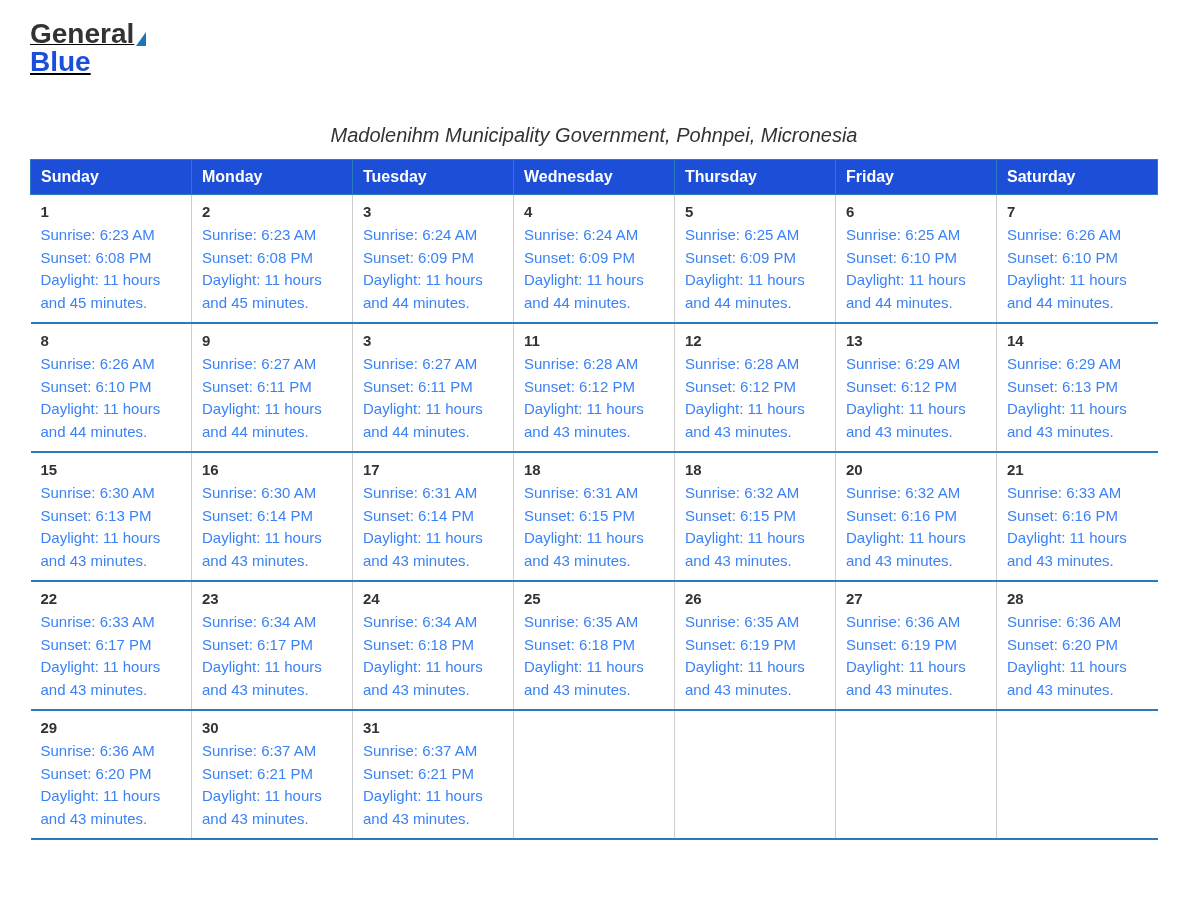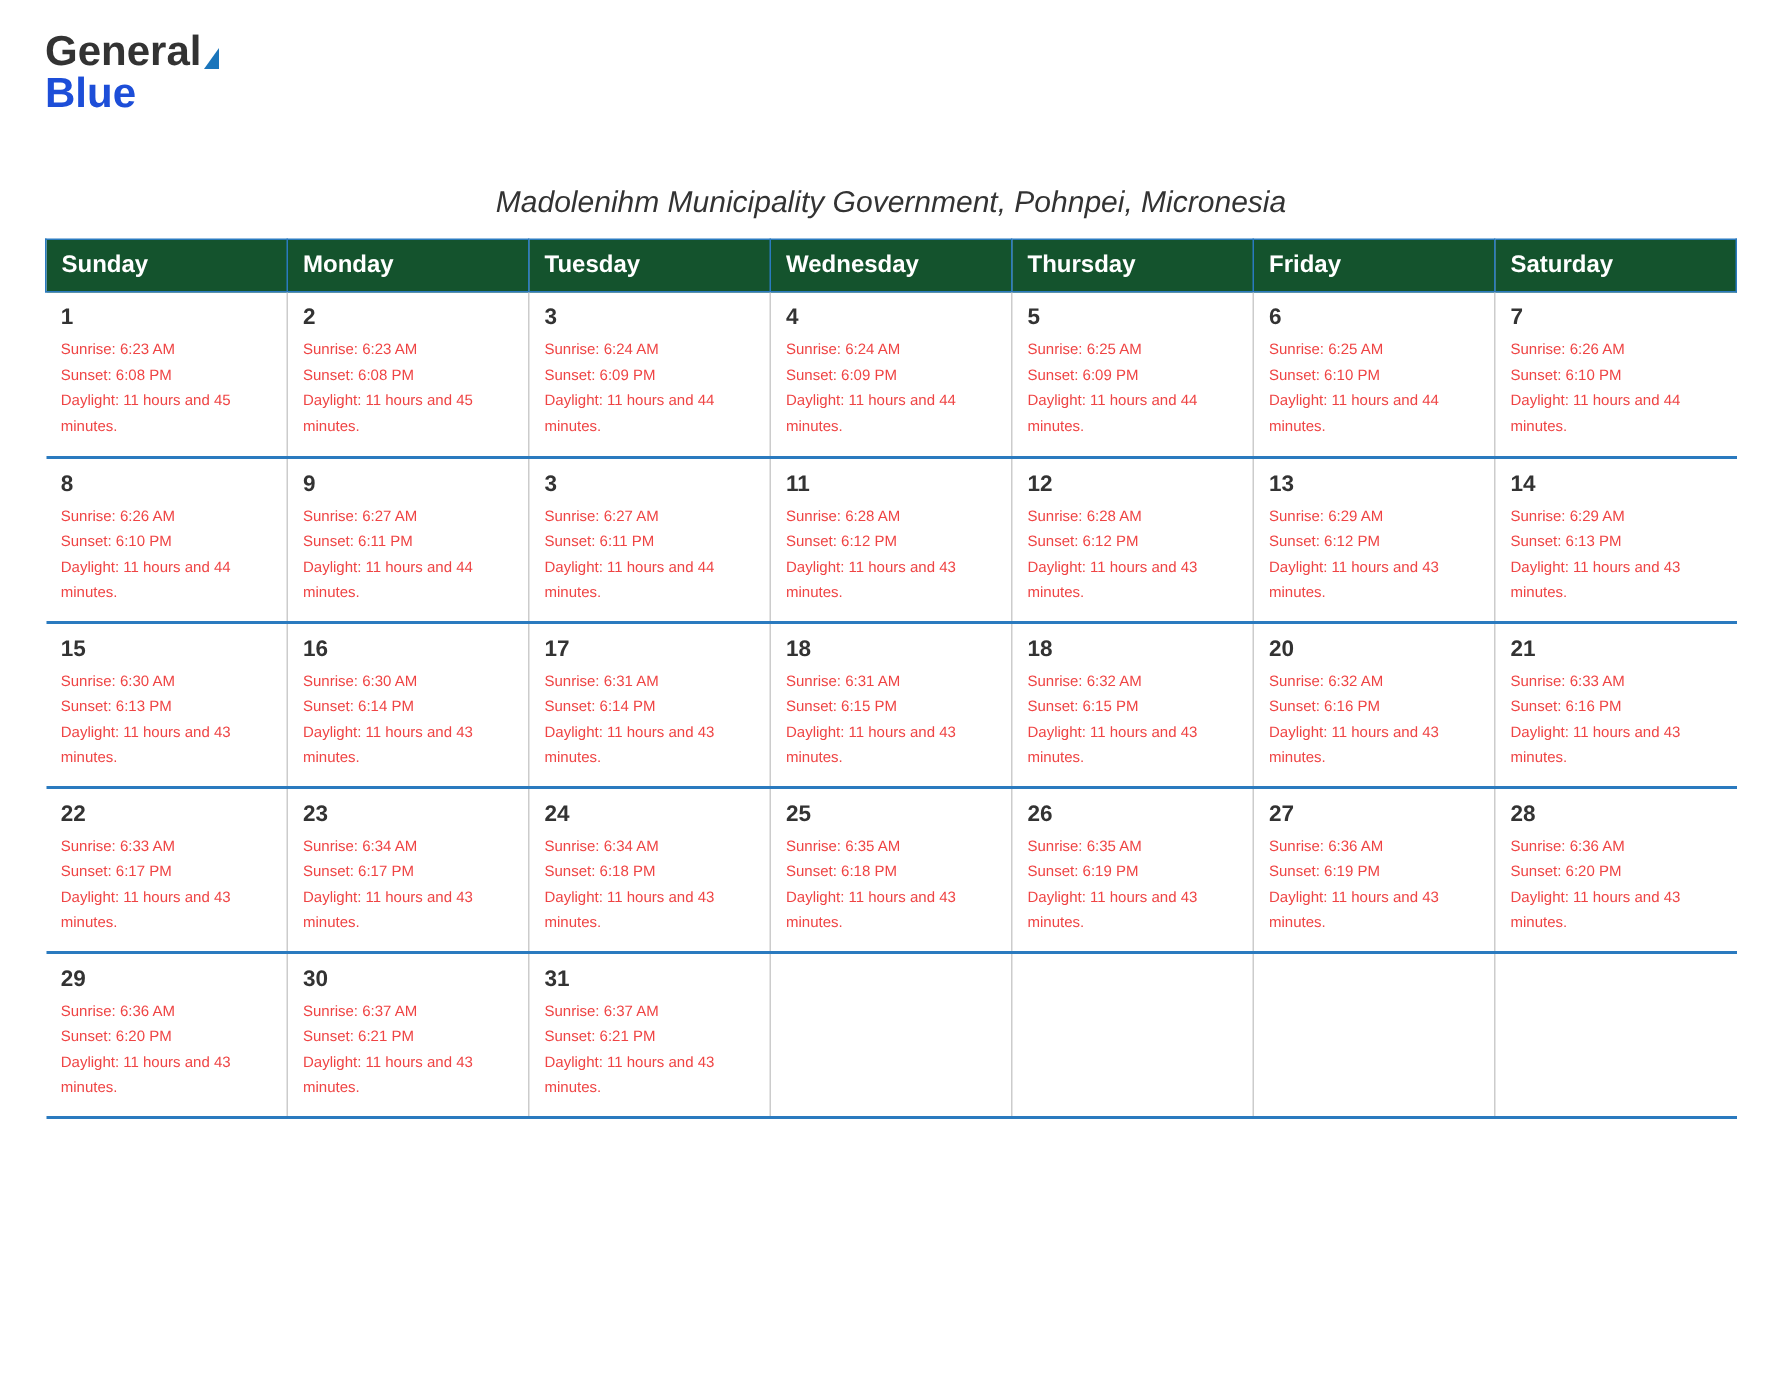--- a/index.html
+++ b/index.html
@@ -8,20 +8,21 @@
       background: #ffffff;
       width: 1188px;
       min-height: 918px;
       padding: 20px 30px;
     }
     .header-row {
       display: flex;
       justify-content: space-between;
       align-items: flex-start;
       margin-bottom: 8px;
+      text-decoration: underline;
     }
     .logo {
       display: flex;
       flex-direction: column;
       align-items: flex-start;
     }
     .logo-general {
       font-size: 28px;
       font-weight: bold;
       color: #333;
@@ -56,21 +57,21 @@
       margin-bottom: 12px;
       font-style: italic;
       margin-top: 48px;
     }
     table {
       width: 100%;
       border-collapse: collapse;
       table-layout: fixed;
     }
     thead tr {
-      background-color: #14532d;
+      background-color: #1d4ed8;
     }
     thead th {
       color: #ffffff;
       font-size: 16px;
       font-weight: bold;
       padding: 8px 10px;
       text-align: left;
       border: 1px solid #2a7abf;
     }
     tbody tr {
@@ -88,23 +89,23 @@
       border-right: none;
     }
     .day-number {
       font-size: 15px;
       font-weight: bold;
       color: #333;
       display: block;
       margin-bottom: 4px;
     }
     .day-info {
-      font-size: 10px;
+      font-size: 15px;
       line-height: 1.5;
-      color: #ef4444;
+      color: #3b82f6;
     }
     .empty-cell {
       background: #ffffff;
     }
     tbody tr:last-child {
       border-bottom: 2px solid #2a7abf;
       margin-top: 18px;
     }
   </style>
 </head>

